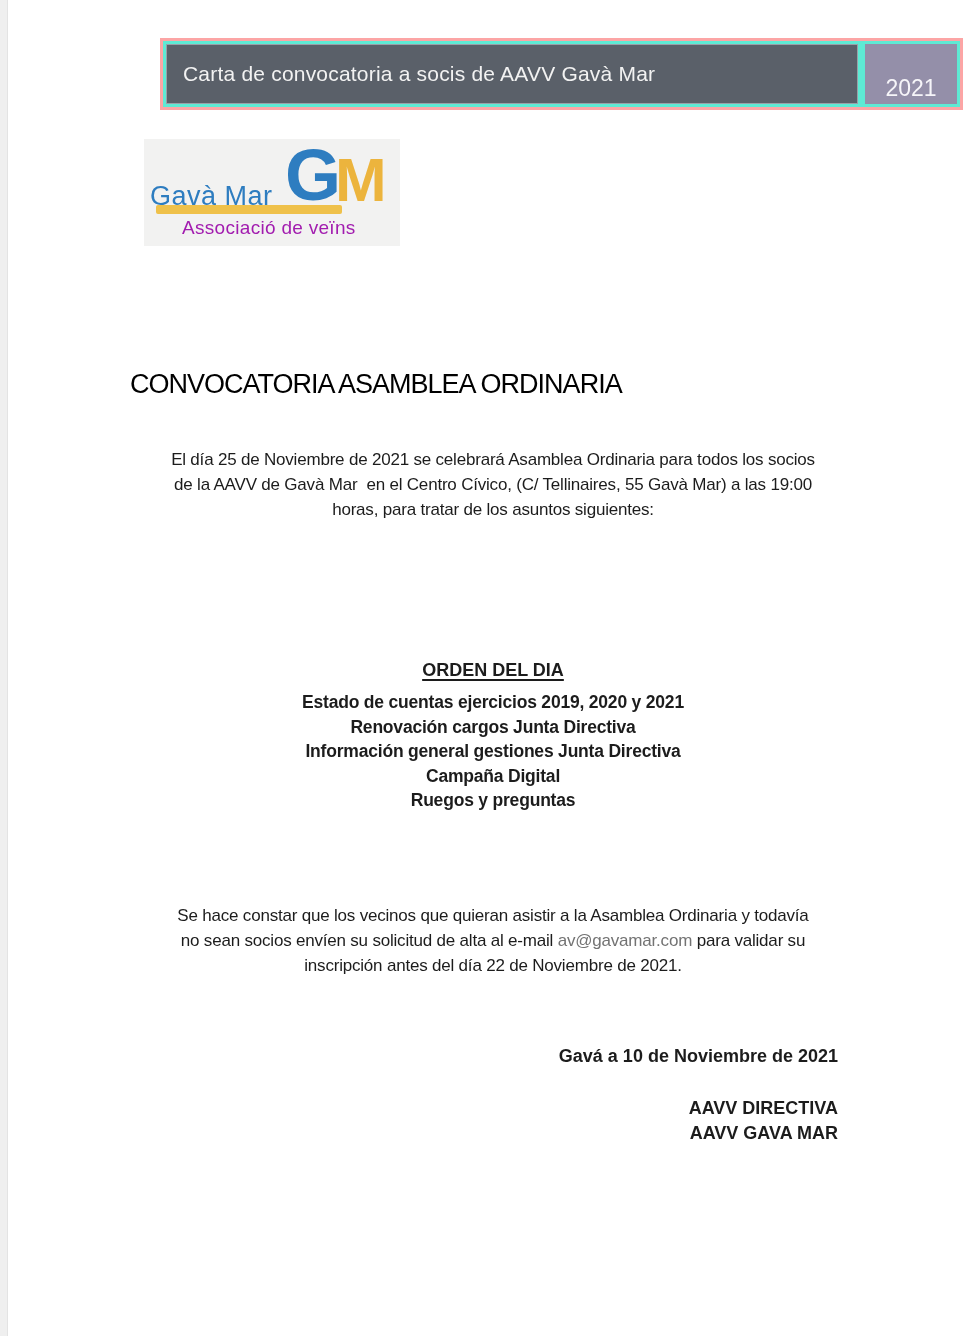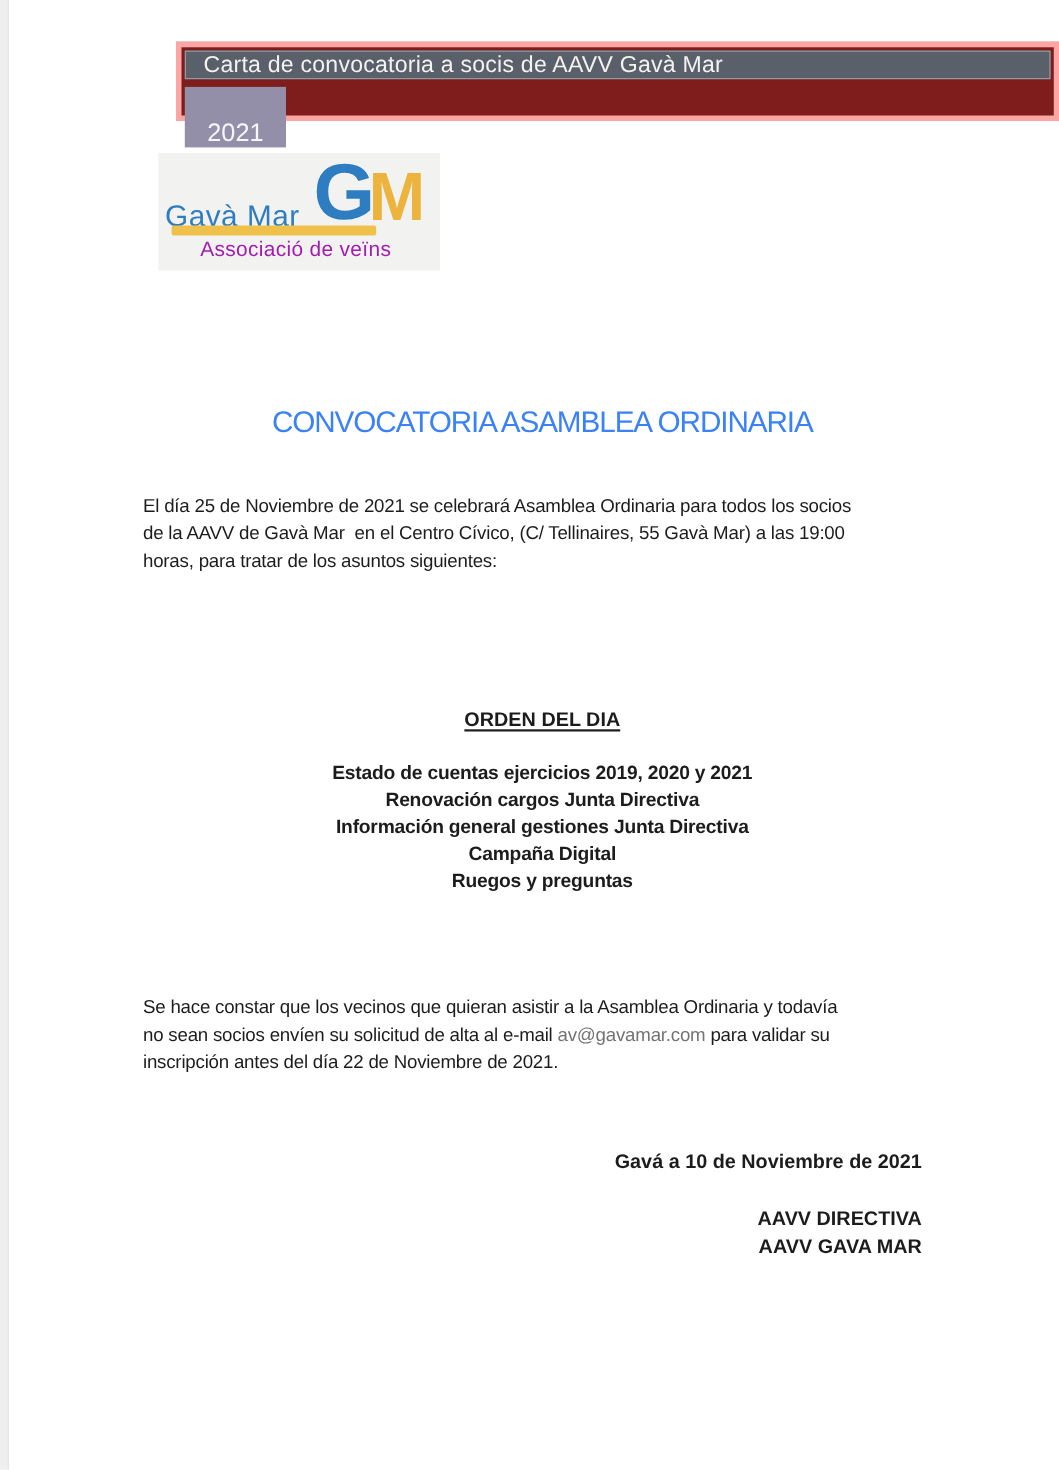--- a/index.html
+++ b/index.html
@@ -14,25 +14,24 @@
   .page { position: absolute; inset: 0; background: #ffffff; }
   .page-edge {
     position: absolute; left: 0; top: 0; width: 7px; height: 1336px;
     background: #efefef; border-right: 1px solid #e3e3e3;
   }
 
   
   .banner {
     position: absolute; left: 160px; top: 38px; width: 803px; height: 72px;
     box-sizing: border-box;
-    border: 5px solid #fca5a5;
-    background: #7f1d1d;
+    border: 3px solid #fca5a5;
+    background: #5eead4;
     display: flex; gap: 7px;
     padding: 3px;
-    flex-direction: column;
   }
   .banner-title-box {
     flex: 1;
     background: #5a6069;
     border: 1px solid #9aa0a8;
     display: flex; align-items: center;
     padding-left: 16px;
     box-sizing: border-box;
   }
   .banner-title {
@@ -56,30 +55,30 @@
     position: absolute; left: 12px; top: 66px; width: 186px; height: 9px;
     background: #efc14a; border-radius: 2px;
   }
   .logo-g { left: 141px; top: 0px; font-size: 72px; font-weight: bold; color: #2e7dc0; }
   .logo-m { left: 191px; top: 10px; font-size: 62px; font-weight: bold; color: #ecb43d; }
   .logo-sub { left: 38px; top: 79px; font-size: 19px; color: #a21caf; letter-spacing: 0.3px; }
 
   
   .doc-title {
     position: absolute; left: 130px; top: 369px; width: 726px;
-    text-align: center;
-    font-size: 27px; letter-spacing: -1px; color: #3b82f6;
+    text-align: left;
+    font-size: 27px; letter-spacing: -1px; color: #000000;
   }
-  .para { position: absolute; left: 130px; width: 726px; text-align: left; }
+  .para { position: absolute; left: 130px; width: 726px; text-align: center; }
   .para .line { font-size: 17px; letter-spacing: -0.2px; line-height: 25px; white-space: pre; }
   .intro { top: 447px; }
   .note  { top: 903px; }
 
   .agenda-heading {
-    position: absolute; left: 130px; top: 644px; width: 726px;
+    position: absolute; left: 130px; top: 660px; width: 726px;
     text-align: center; font-weight: bold; font-size: 18px;
     text-decoration: none;
   }
   .agenda-heading .underlined {
     text-decoration: underline; text-decoration-thickness: 2px; text-underline-offset: 3px;
   }
   .agenda-list { position: absolute; left: 130px; top: 690px; width: 726px; text-align: center; }
   .agenda-item { font-weight: bold; font-size: 17.5px; letter-spacing: -0.2px; line-height: 24.5px; white-space: pre; }
 
   .email-link { color: #737373; cursor: pointer; }

